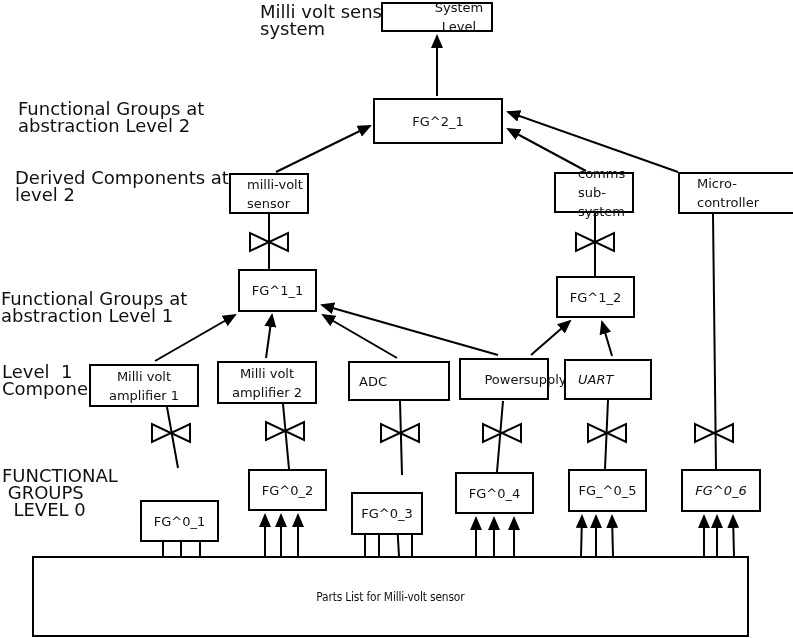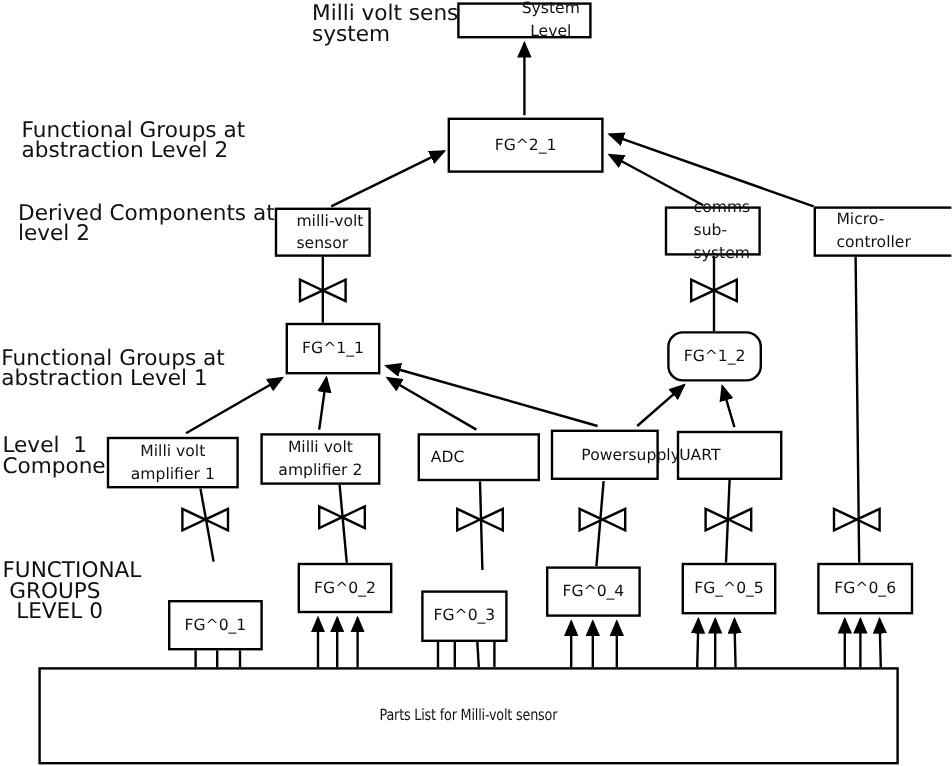--- a/index.html
+++ b/index.html
@@ -145,34 +145,34 @@
   <div class="node" style="left:373px;top:98px;width:130px;height:46px;">FG^2_1</div>
 
   <div class="node left" style="left:229px;top:173px;width:80px;height:41px;padding-left:16px;">milli-volt
 sensor</div>
   <div class="node left" style="left:554px;top:172px;width:80px;height:41px;padding-left:22px;">comms
 sub-system</div>
   <div class="node left" style="left:678px;top:172px;width:120px;height:42px;padding-left:17px;">Micro-
 controller</div>
 
   <div class="node" style="left:238px;top:269px;width:79px;height:43px;">FG^1_1</div>
-  <div class="node" style="left:556px;top:276px;width:79px;height:42px;border-radius:13px;">FG^1_2</div>
+  <div class="node" style="left:556px;top:276px;width:79px;height:42px;">FG^1_2</div>
 
   <div class="node" style="left:89px;top:364px;width:110px;height:43px;">Milli volt
 amplifier 1</div>
   <div class="node" style="left:217px;top:361px;width:100px;height:43px;">Milli volt
 amplifier 2</div>
   <div class="node left" style="left:348px;top:361px;width:102px;height:40px;padding-left:9px;">ADC</div>
   <div class="node" style="left:459px;top:358px;width:90px;height:42px;padding-left:43px;">Powersupply</div>
-  <div class="node left" style="left:564px;top:359px;width:88px;height:41px;">UART</div>
+  <div class="node left" style="left:564px;top:359px;width:88px;height:41px;padding-left:12px;font-style:italic;">UART</div>
 
   <div class="node" style="left:140px;top:468px;width:79px;height:42px;margin-top:32px;">FG^0_1</div>
   <div class="node" style="left:248px;top:469px;width:79px;height:42px;">FG^0_2</div>
   <div class="node" style="left:351px;top:492px;width:72px;height:43px;">FG^0_3</div>
   <div class="node" style="left:455px;top:472px;width:79px;height:42px;">FG^0_4</div>
   <div class="node" style="left:568px;top:469px;width:79px;height:43px;">FG_^0_5</div>
-  <div class="node" style="left:681px;top:469px;width:80px;height:43px;">FG^0_6</div>
+  <div class="node" style="left:681px;top:469px;width:80px;height:43px;font-style:italic;">FG^0_6</div>
 
   <div class="node" style="left:32px;top:556px;width:717px;height:81px;">
     <span class="narrow">Parts List for Milli-volt sensor</span>
   </div>
 
 </div>
 
 </body></html>

